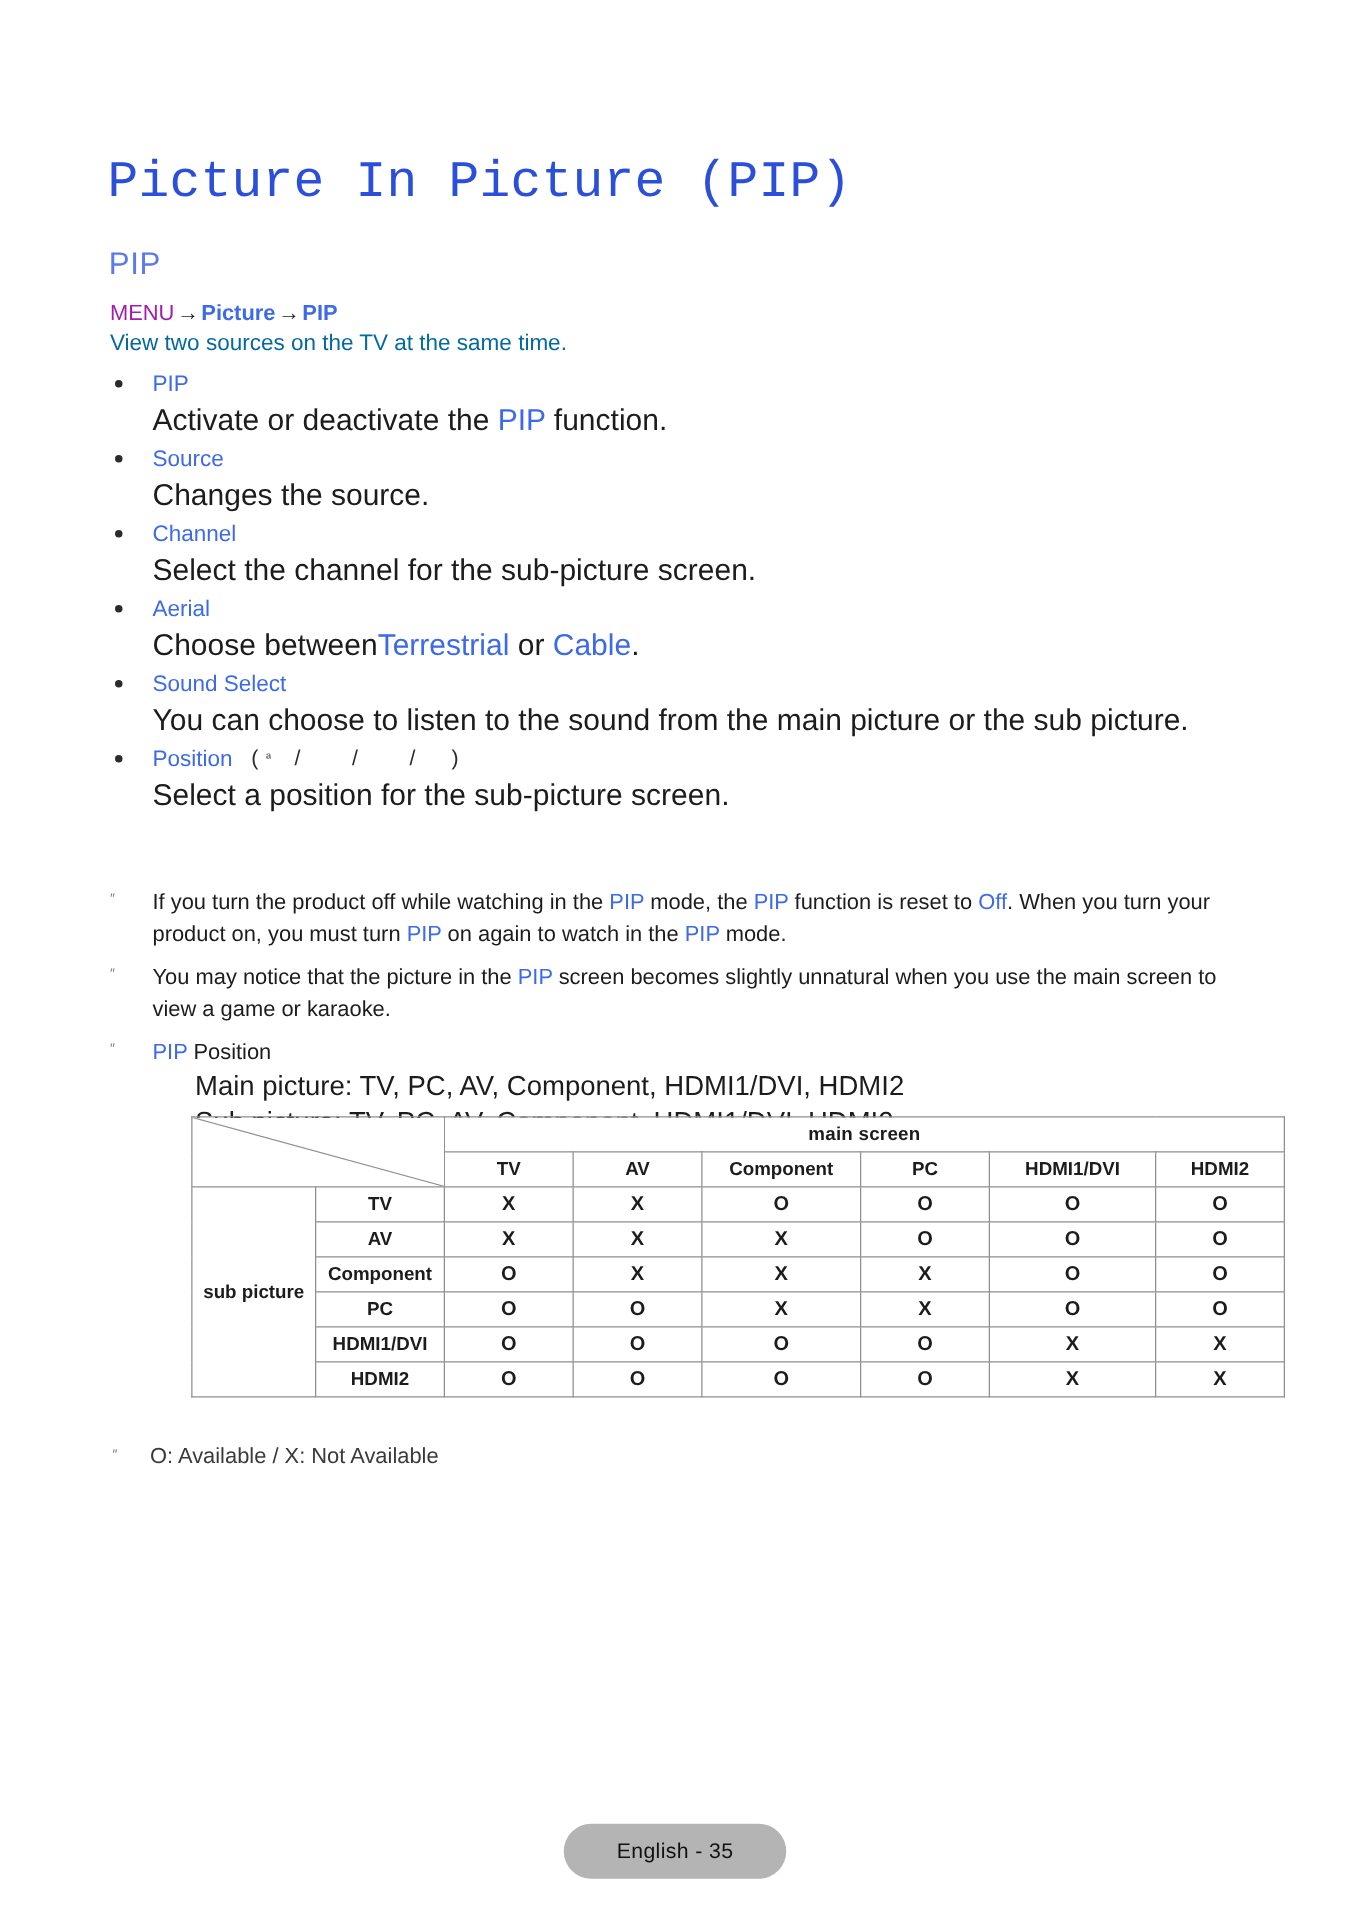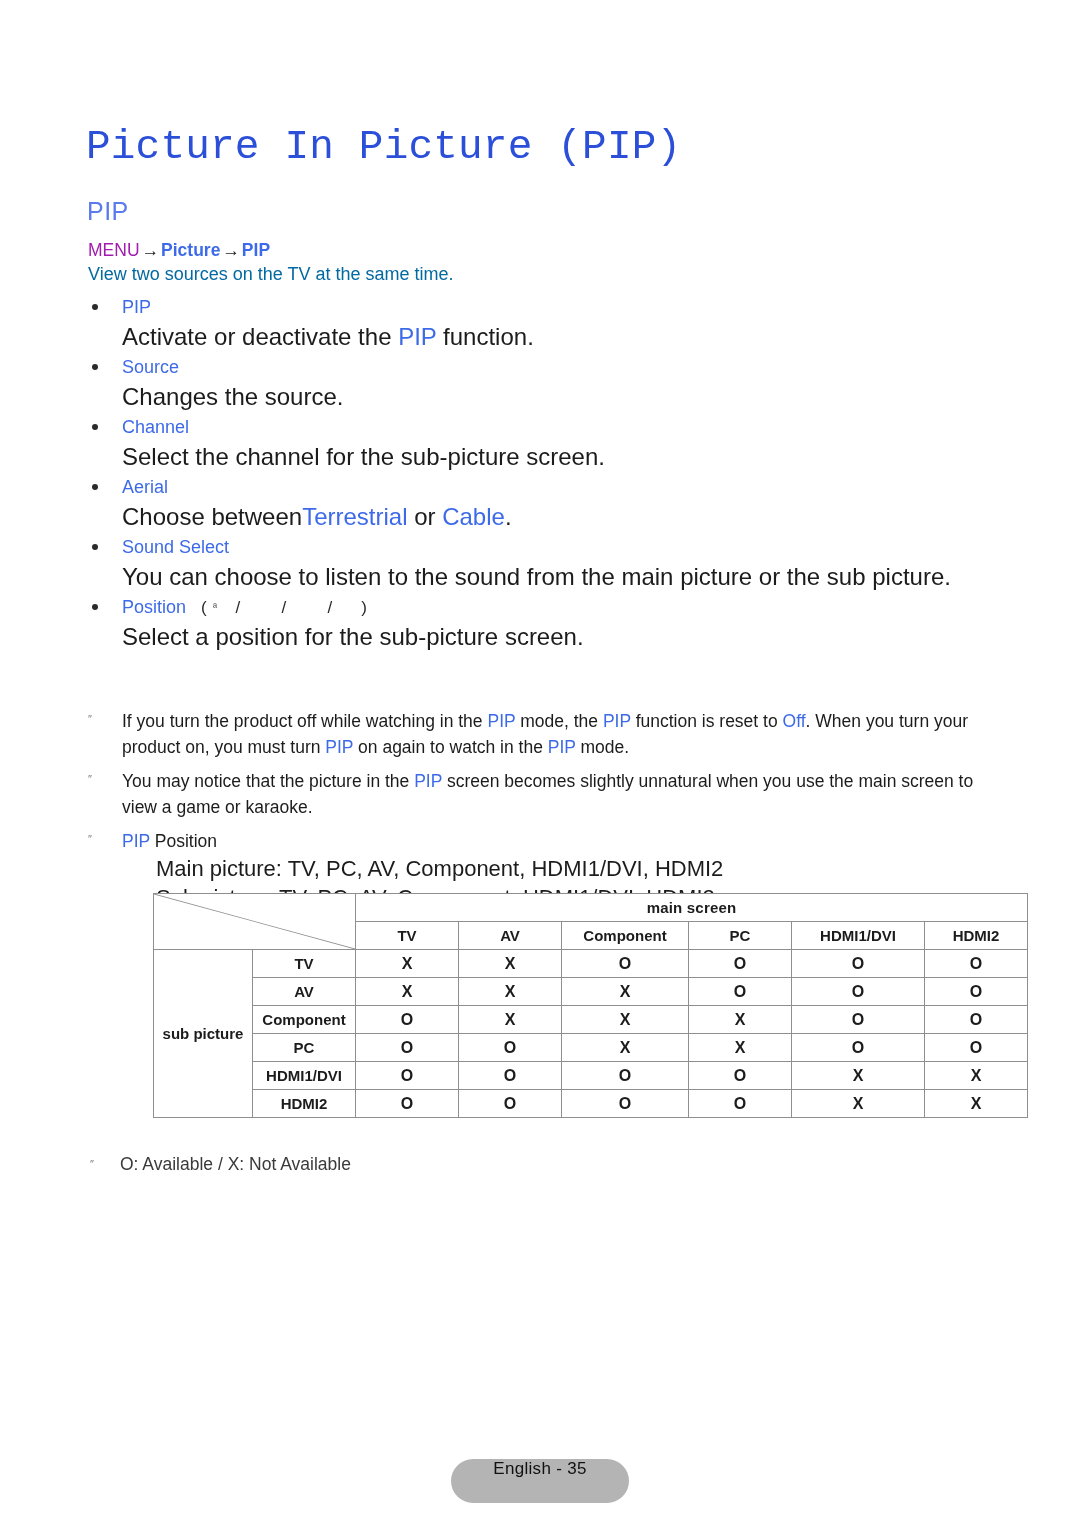--- a/index.html
+++ b/index.html
@@ -240,20 +240,21 @@
   
   .footer-pill {
     position: absolute;
     left: 451px;
     top: 1459px;
     width: 178px;
     height: 44px;
     background: #b4b4b4;
     border-radius: 22px;
     display: flex;
+    align-items: center;
     justify-content: center;
     font-size: 17px;
     color: #111111;
     letter-spacing: 0.3px;
   }
 </style>
 </head>
 <body>
 
 <div class="page">

